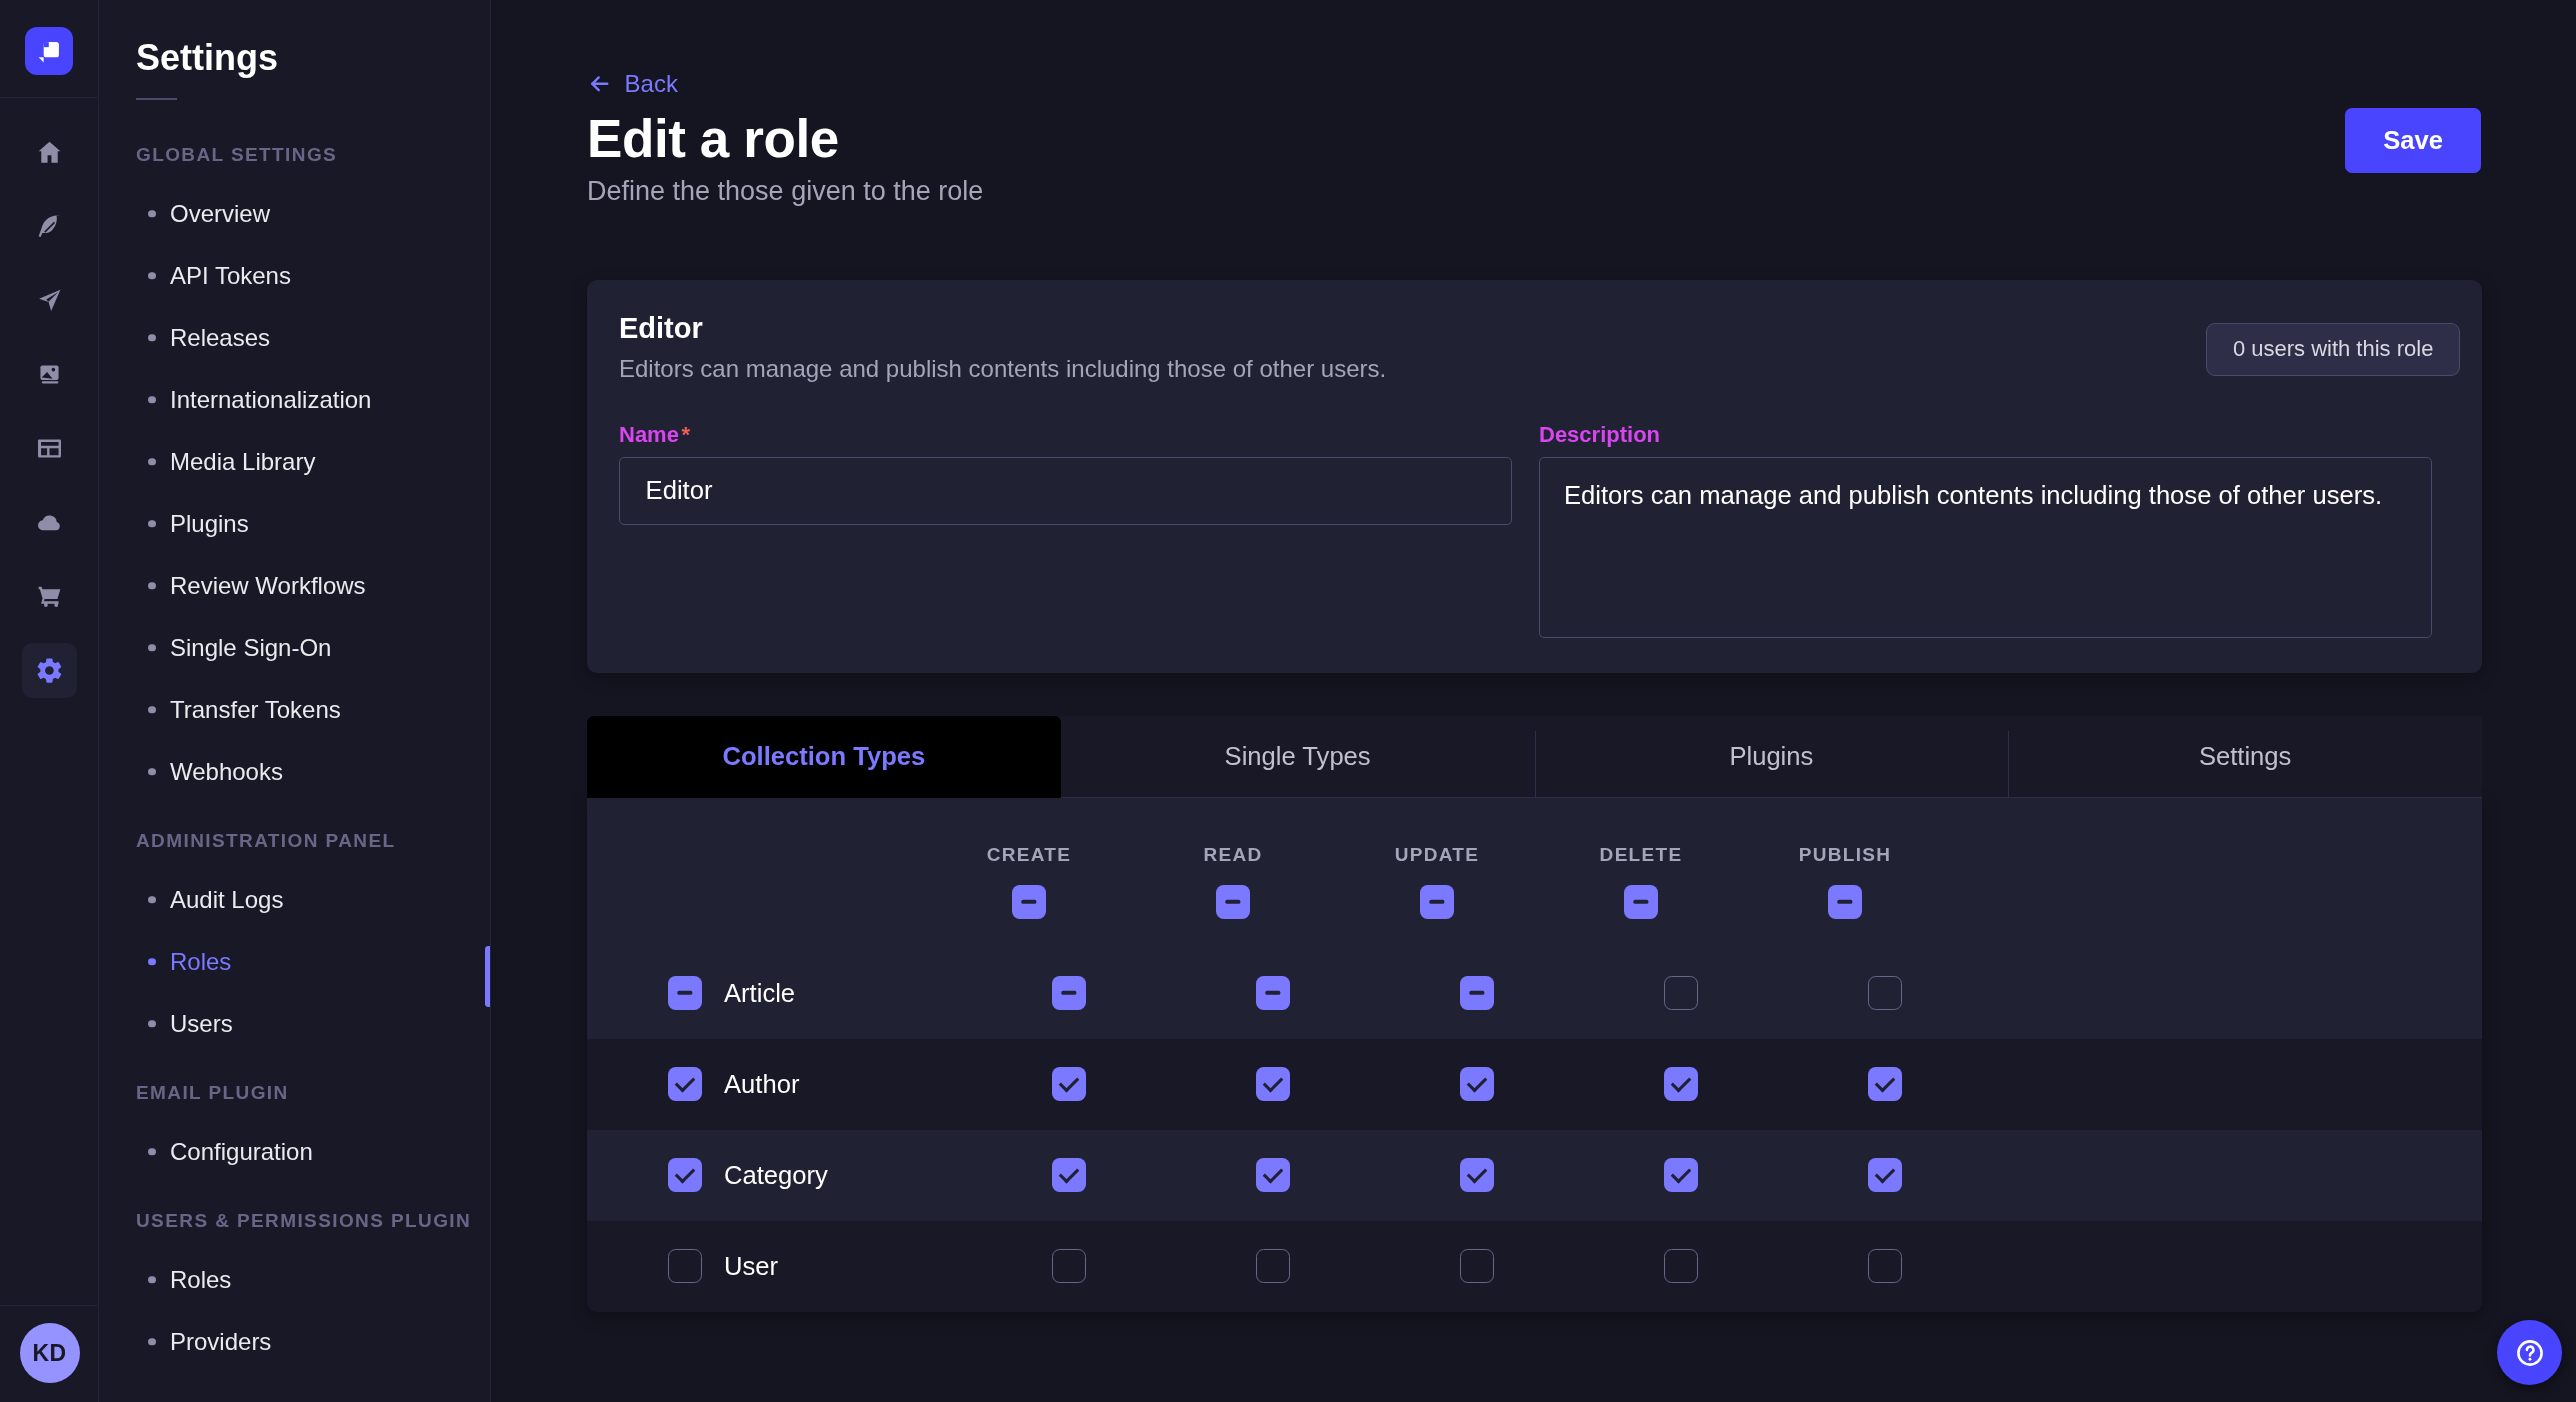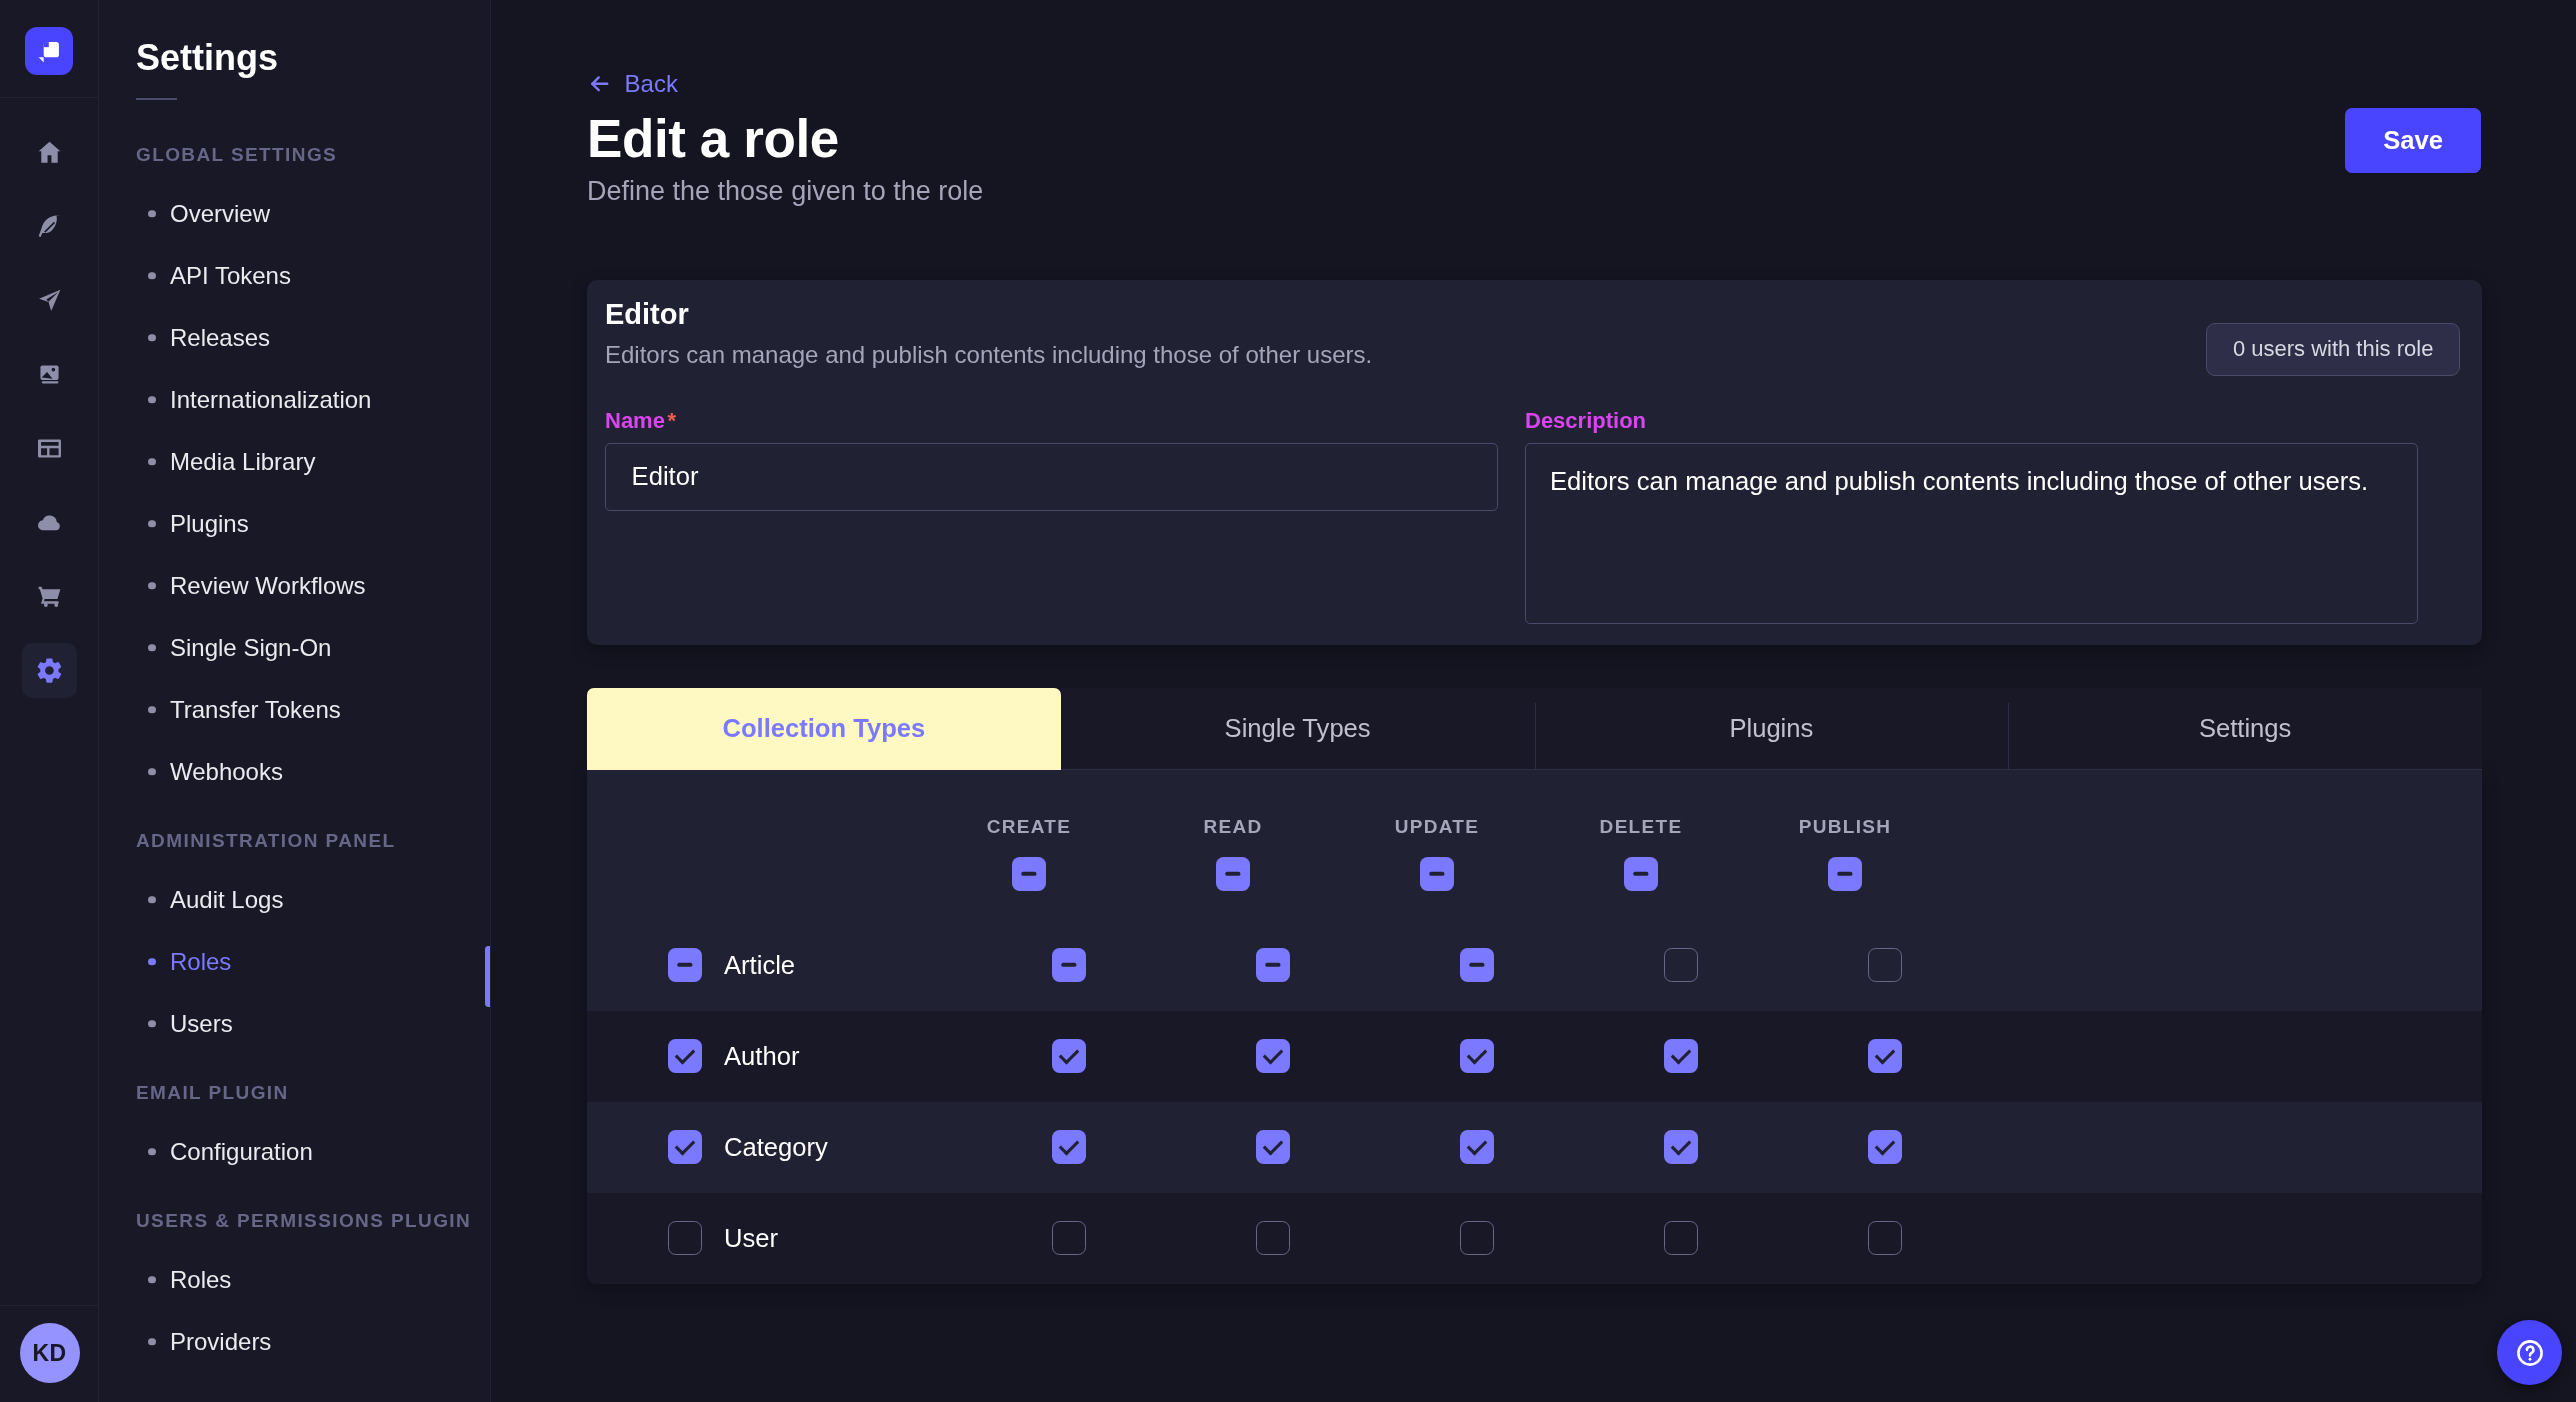--- a/index.html
+++ b/index.html
@@ -83,21 +83,21 @@
   .save-btn {
     position:absolute; top:108px; right:95px; height:65px; padding:0 37px;
     background:#4945ff; color:#ffffff; font-size:25.6px; font-weight:600;
     border:0.9px solid #4945ff; border-radius:6.8px; cursor:pointer;
     font-family:"Liberation Sans",sans-serif;
   }
 
   
   .role-card {
     margin-top:73px; width:1895px; background:#212134; border-radius:10.2px;
-    padding:18px; position:relative; box-shadow:0 5.1px 15.3px rgba(5,5,15,0.35);
+    padding:32px; position:relative; box-shadow:0 5.1px 15.3px rgba(5,5,15,0.35);
   }
   .role-card-title { font-size:29px; font-weight:700; color:#ffffff; }
   .role-card-sub { margin-top:10.2px; font-size:24px; color:#a5a5ba; }
   .users-badge {
     position:absolute; top:43px; right:22px; height:53px; padding:0 25.6px;
     background:#2e2e48; border:0.9px solid #4a4a6a; border-radius:9px;
     color:#d9d9e3; font-size:22px; display:flex; align-items:center; cursor:pointer;
     font-family:"Liberation Sans",sans-serif;
   }
   .fields-row { display:flex; gap:27px; margin-top:39px; }
@@ -117,21 +117,21 @@
 
   
   .tabs-block { margin-top:43px; width:1895px; }
   .tabs-row { display:flex; height:82px; }
   .tab {
     flex:1 1 0; display:flex; align-items:center; justify-content:center;
     font-size:25.6px; cursor:pointer; position:relative; background:#181826;
     border-bottom:0.9px solid #2e2e48; color:#c0c0cf;
   }
   .tab.active {
-    background:#fef9c3; color:#7b79ff; font-weight:600;
+    background:#000000; color:#7b79ff; font-weight:600;
     border-bottom:none; border-radius:6.8px 6.8px 0 0;
   }
   .tab.inactive + .tab.inactive::before {
     content:""; position:absolute; left:0; top:15.3px; bottom:0; width:0.9px; background:#2e2e48;
   }
 
   
   .perm-panel { background:#212134; border-radius:0 0 10.2px 10.2px; box-shadow:0 5.1px 15.3px rgba(5,5,15,0.35); }
   .perm-header { display:flex; height:150px; }
   .perm-label-cell { flex:0 0 340px; }

